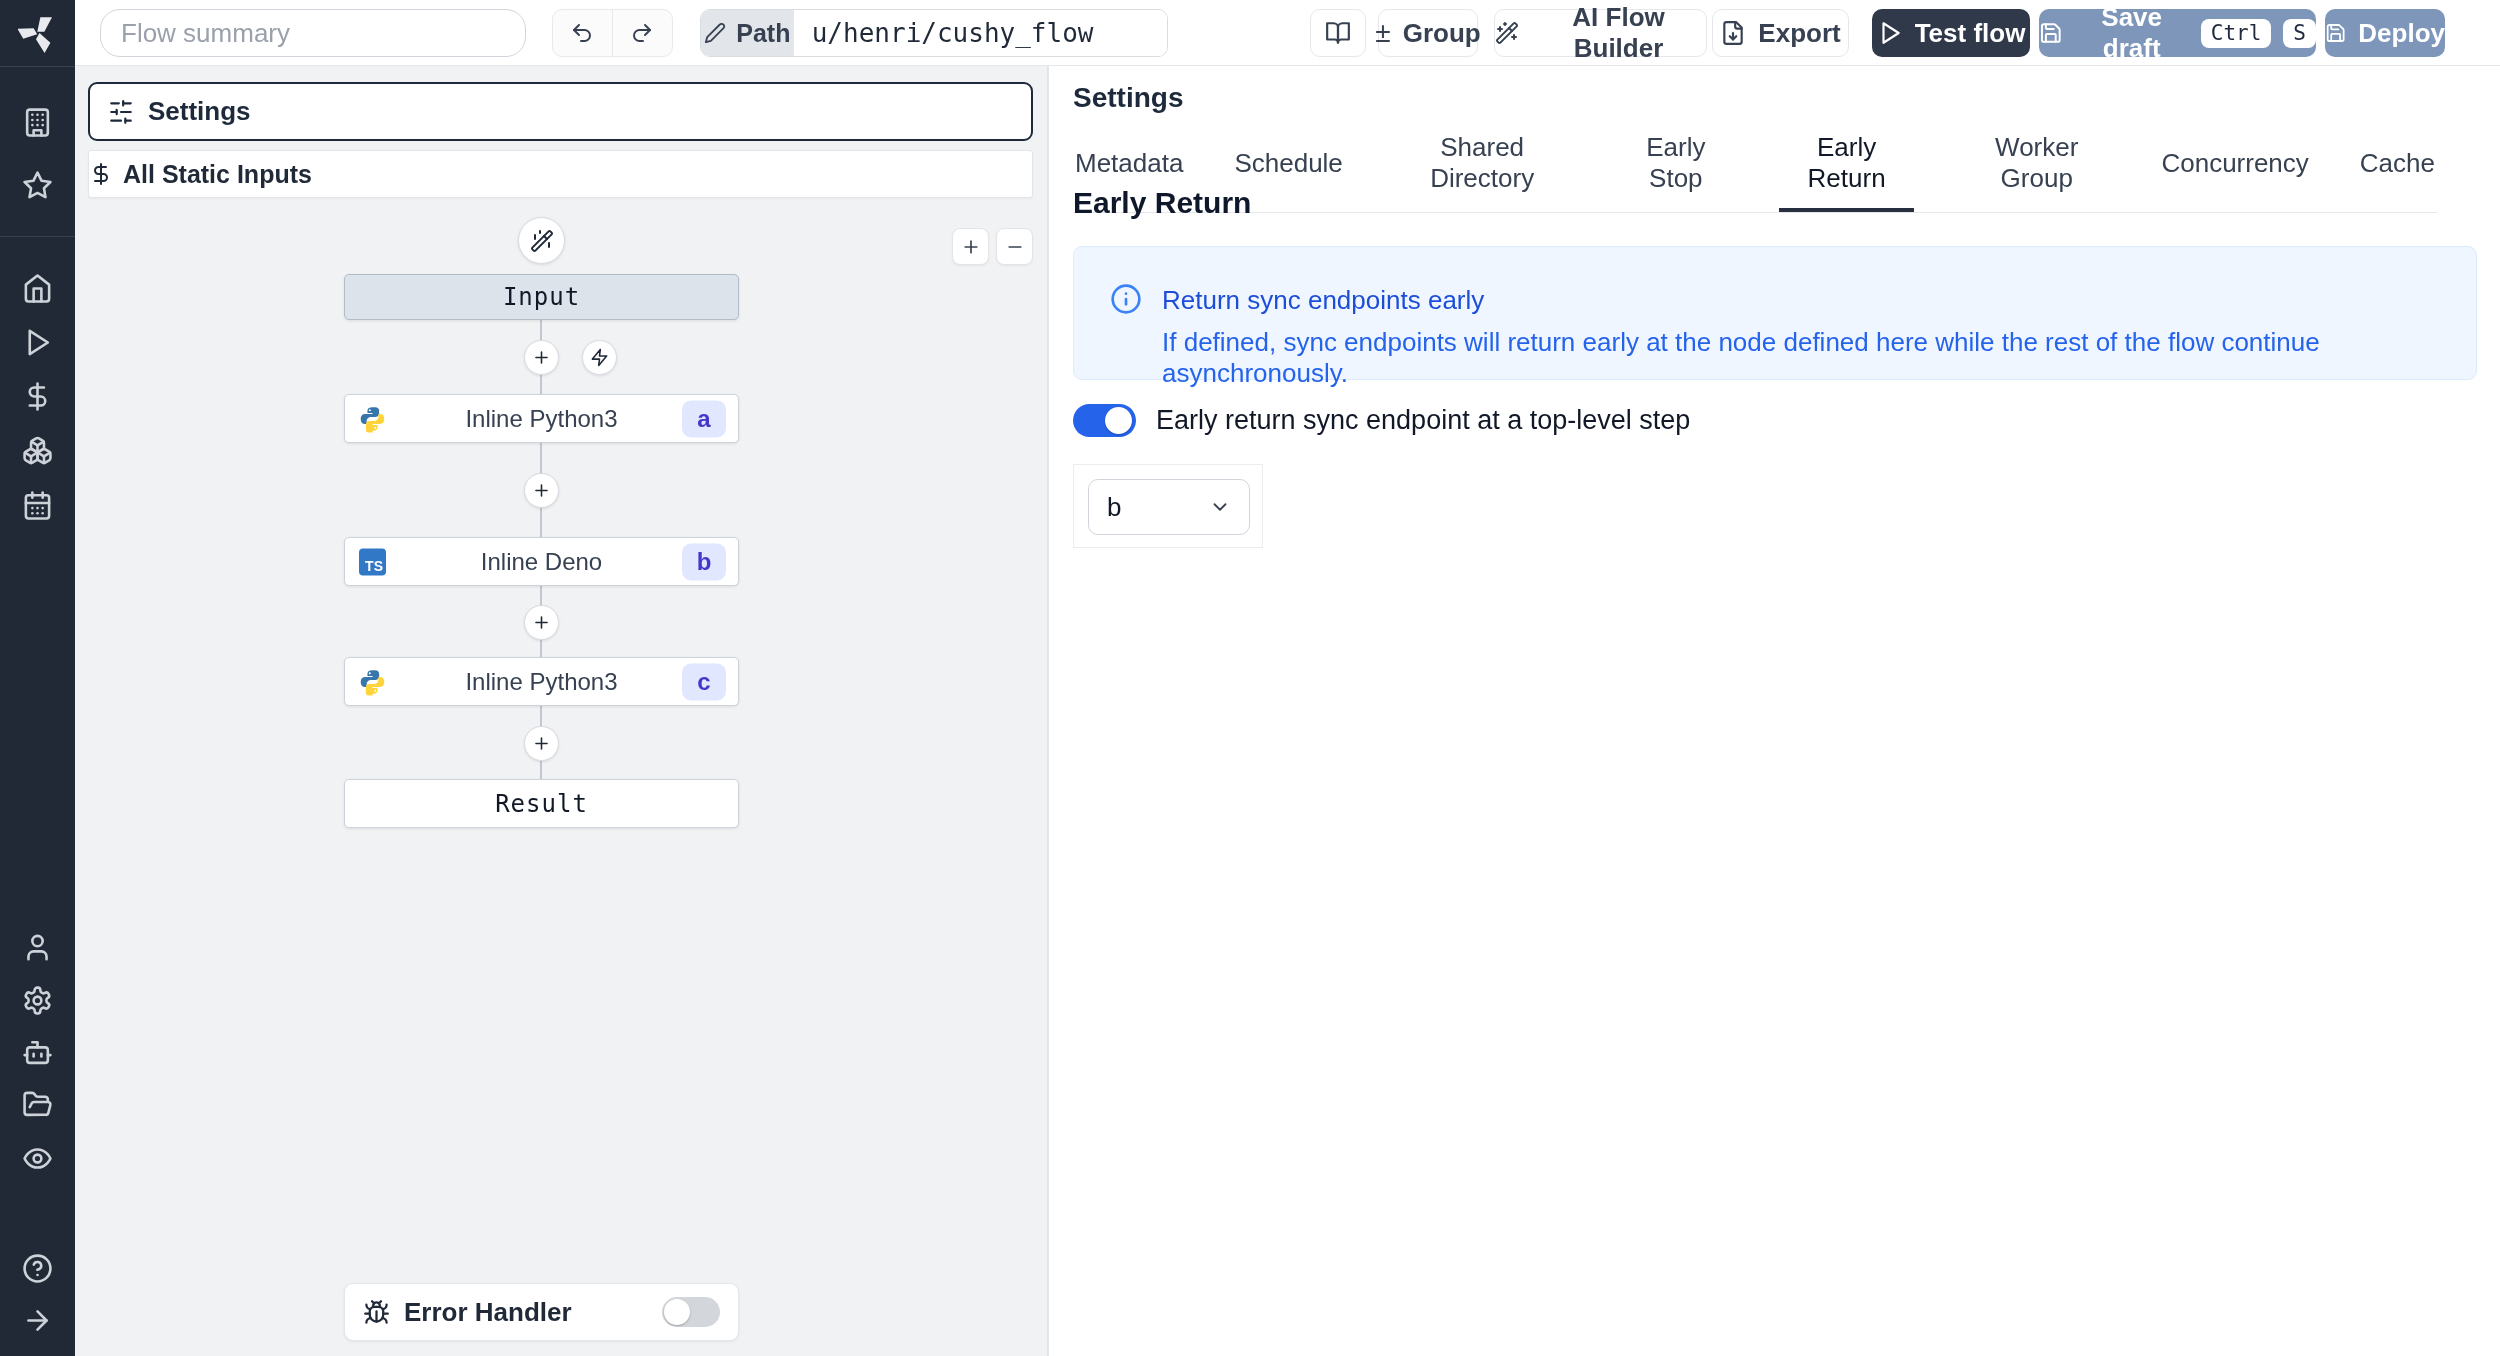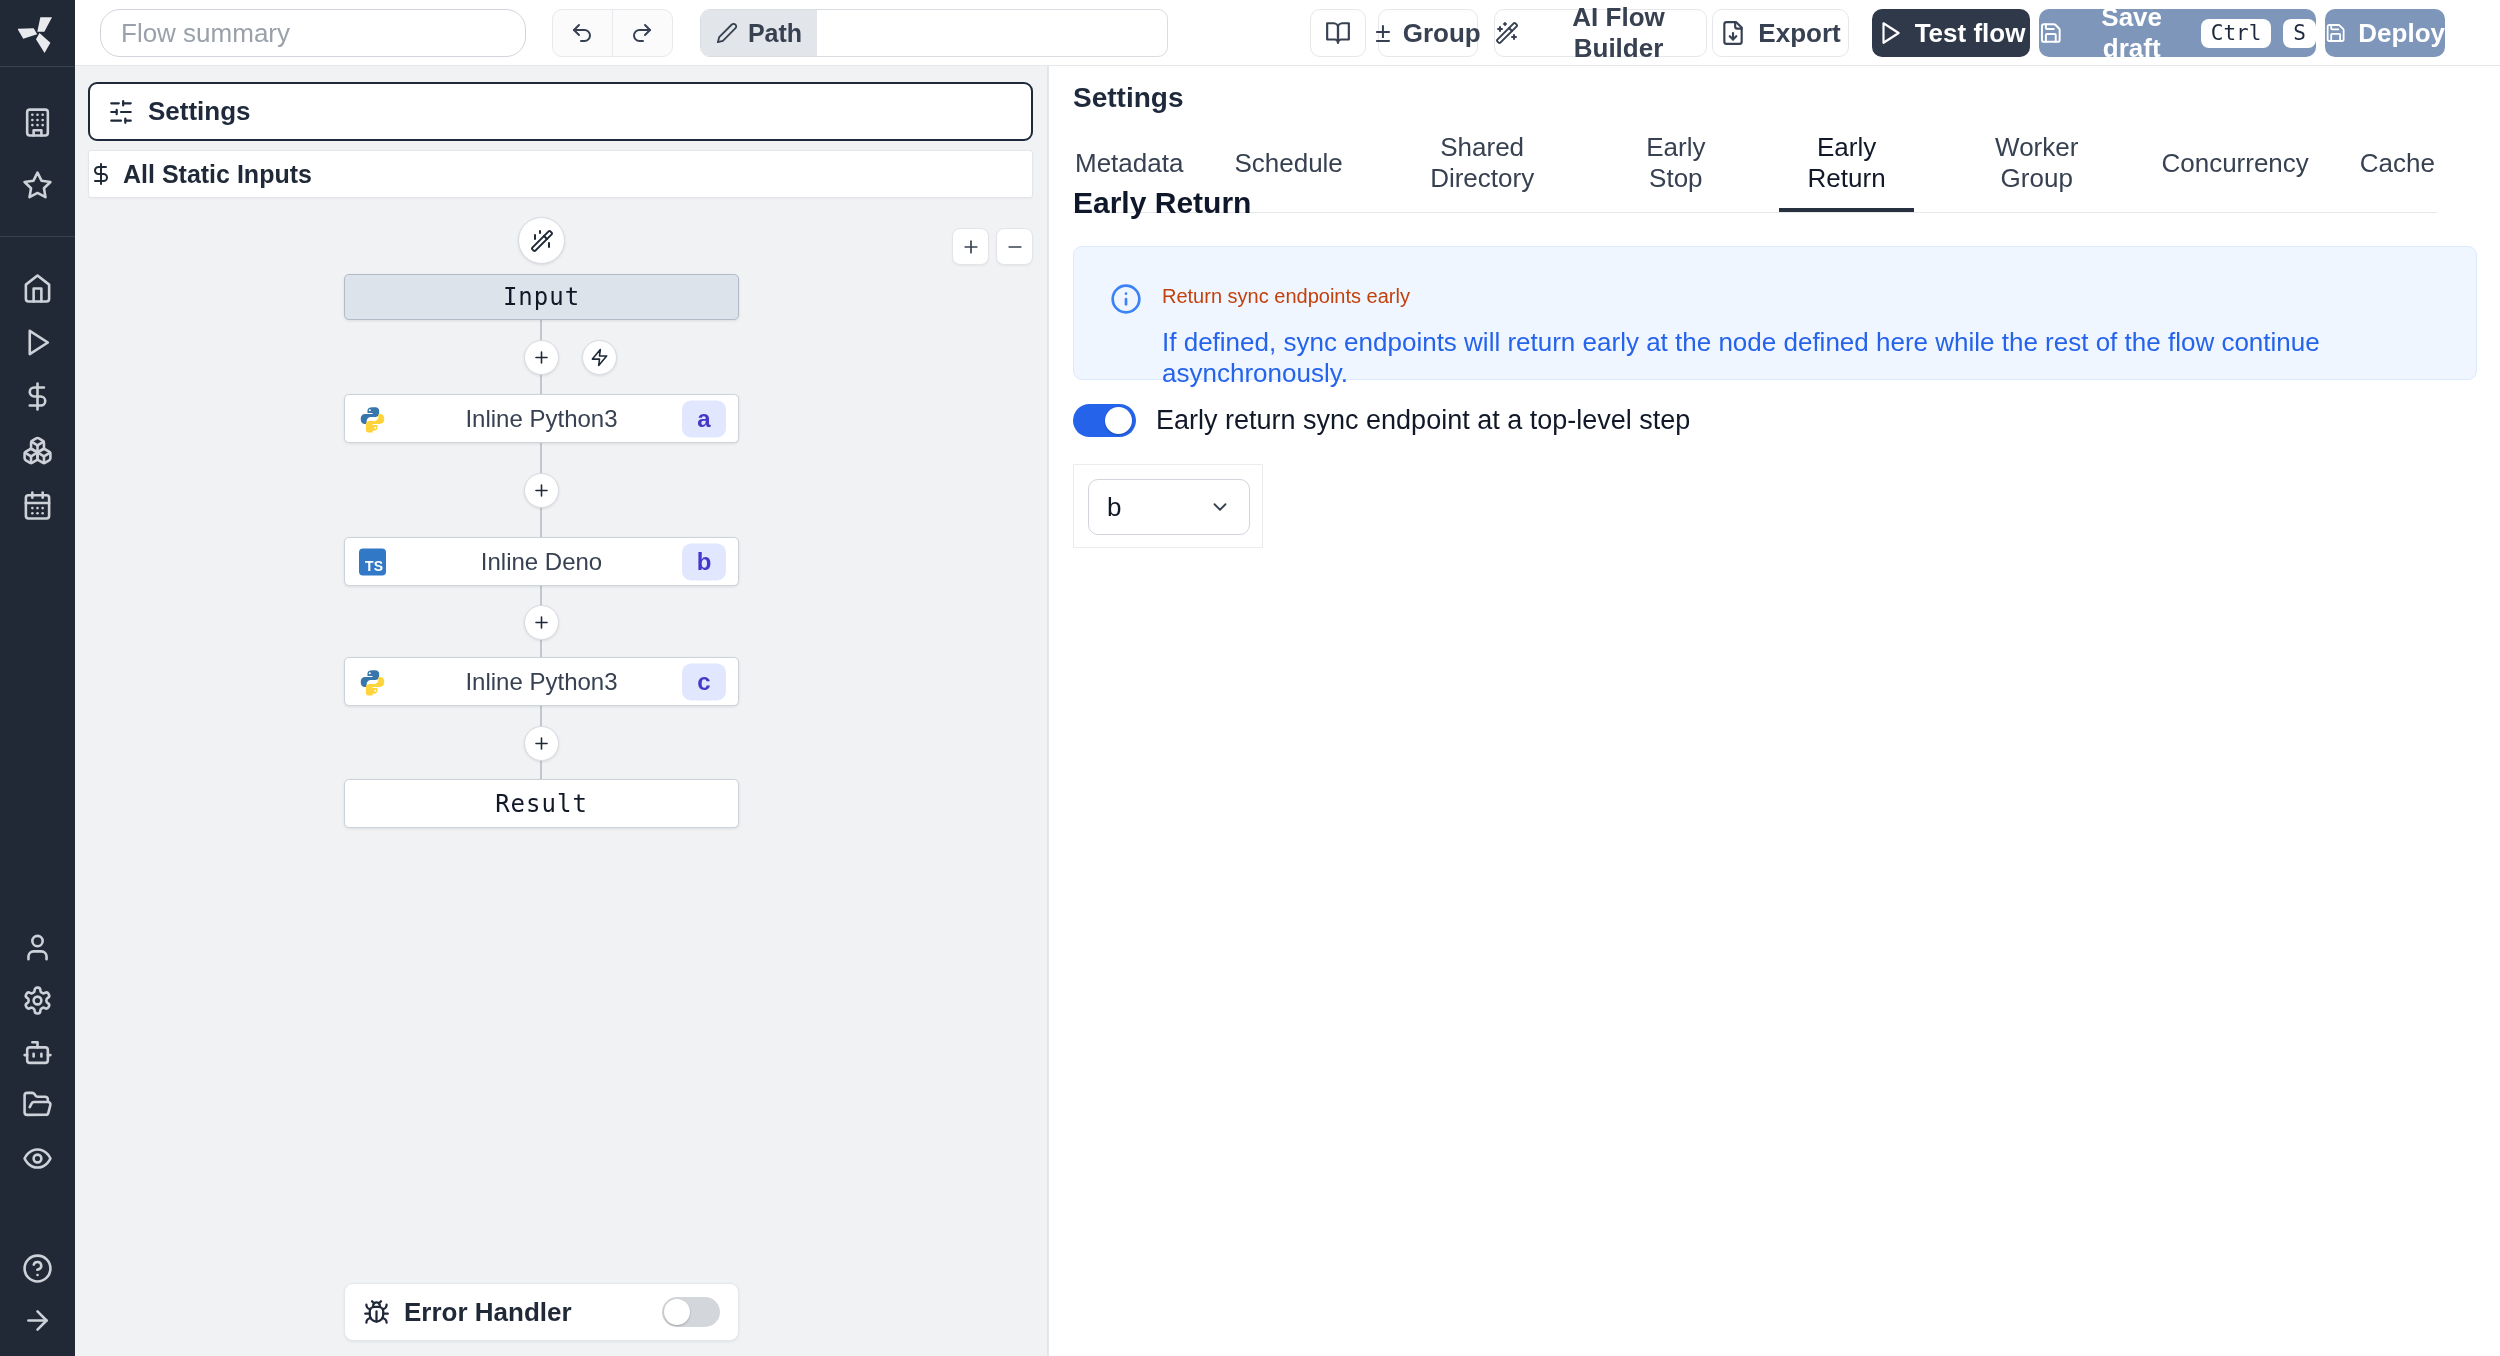--- a/index.html
+++ b/index.html
@@ -60,21 +60,21 @@
 
   
   .settings-panel { position:absolute; left:1048px; top:66px; width:1452px; height:1290px; background:#fff; border-left:1px solid #e5e7eb; }
   .sp-title { position:absolute; left:24px; top:16px; font-size:28px; font-weight:700; color:#1e293b; }
   .tabs { position:absolute; left:24px; top:58px; width:1364px; display:flex; gap:47px; border-bottom:1px solid #e5e7eb; }
   .tab { font-size:26px; color:#374151; padding:8px 2px 18px; cursor:pointer; background:none; border:none; font-family:"Liberation Sans",sans-serif; }
   .tab.active { color:#111827; box-shadow:inset 0 -4px 0 #27303f; }
   .sp-heading { position:absolute; left:24px; top:120px; font-size:30px; font-weight:600; color:#0f172a; }
   .info-box { position:absolute; left:24px; top:180px; width:1404px; height:134px; background:#eff6ff; border:1px solid #dbeafe; border-radius:9px; }
   .info-ic { position:absolute; left:36px; top:36px; width:32px; height:32px; color:#3b82f6; }
-  .info-title { position:absolute; left:88px; top:38px; font-size:20px; font-weight:500; color:#c2410c;text-align:center; }
+  .info-title { position:absolute; left:88px; top:38px; font-size:26px; font-weight:500; color:#1d4ed8;text-align:center; }
   .info-body { position:absolute; left:88px; top:80px; font-size:26px; color:#2563eb; }
   .toggle-row { position:absolute; left:24px; top:338px; display:flex; align-items:center; gap:20px; }
   .toggle-on { width:63px; height:33px; background:#2563eb; }
   .toggle-on .knob { left:32px; top:3px; width:27px; height:27px; }
   .toggle-label { font-size:27px; color:#111827; }
   .select-wrap { position:absolute; left:24px; top:398px; width:190px; height:84px; border:1px solid #ececef; background:#fff; }
   .step-select { position:absolute; left:14px; top:14px; width:162px; height:56px; border:1px solid #d1d5db; border-radius:10px; background:#fff; display:flex; align-items:center; justify-content:space-between; padding:0 18px; font-size:26px; color:#111827; cursor:pointer; }
   .step-select svg { width:22px; height:22px; color:#374151; }
 </style>
 </head>
@@ -231,20 +231,21 @@
           </svg>
       </button>
     </div>
     <div class="tb path-group" style="left:625px;width:468px">
       <button class="path-seg" style="border:none;cursor:pointer;font-family:inherit">
         <svg class="ic" viewBox="0 0 24 24">
             <path d="M17 3a2.85 2.83 0 1 1 4 4L7.5 20.5 2 22l1.5-5.5Z"></path>
           </svg>
         <span>Path</span>
       </button>
+      <input class="path-input" type="text" value="u/henri/cushy_flow" style="">
     </div>
     <button class="tb btn" style="left:1235px;width:56px">
       <svg class="ic" viewBox="0 0 24 24">
           <path d="M2 3h6a4 4 0 0 1 4 4v14a3 3 0 0 0-3-3H2z"></path>
           <path d="M22 3h-6a4 4 0 0 0-4 4v14a3 3 0 0 1 3-3h7z"></path>
         </svg>
     </button>
     <button class="tb btn" style="left:1303px;width:100px">
       <span style="font-size:28px;font-weight:400">±</span>
       <span>Group</span>

